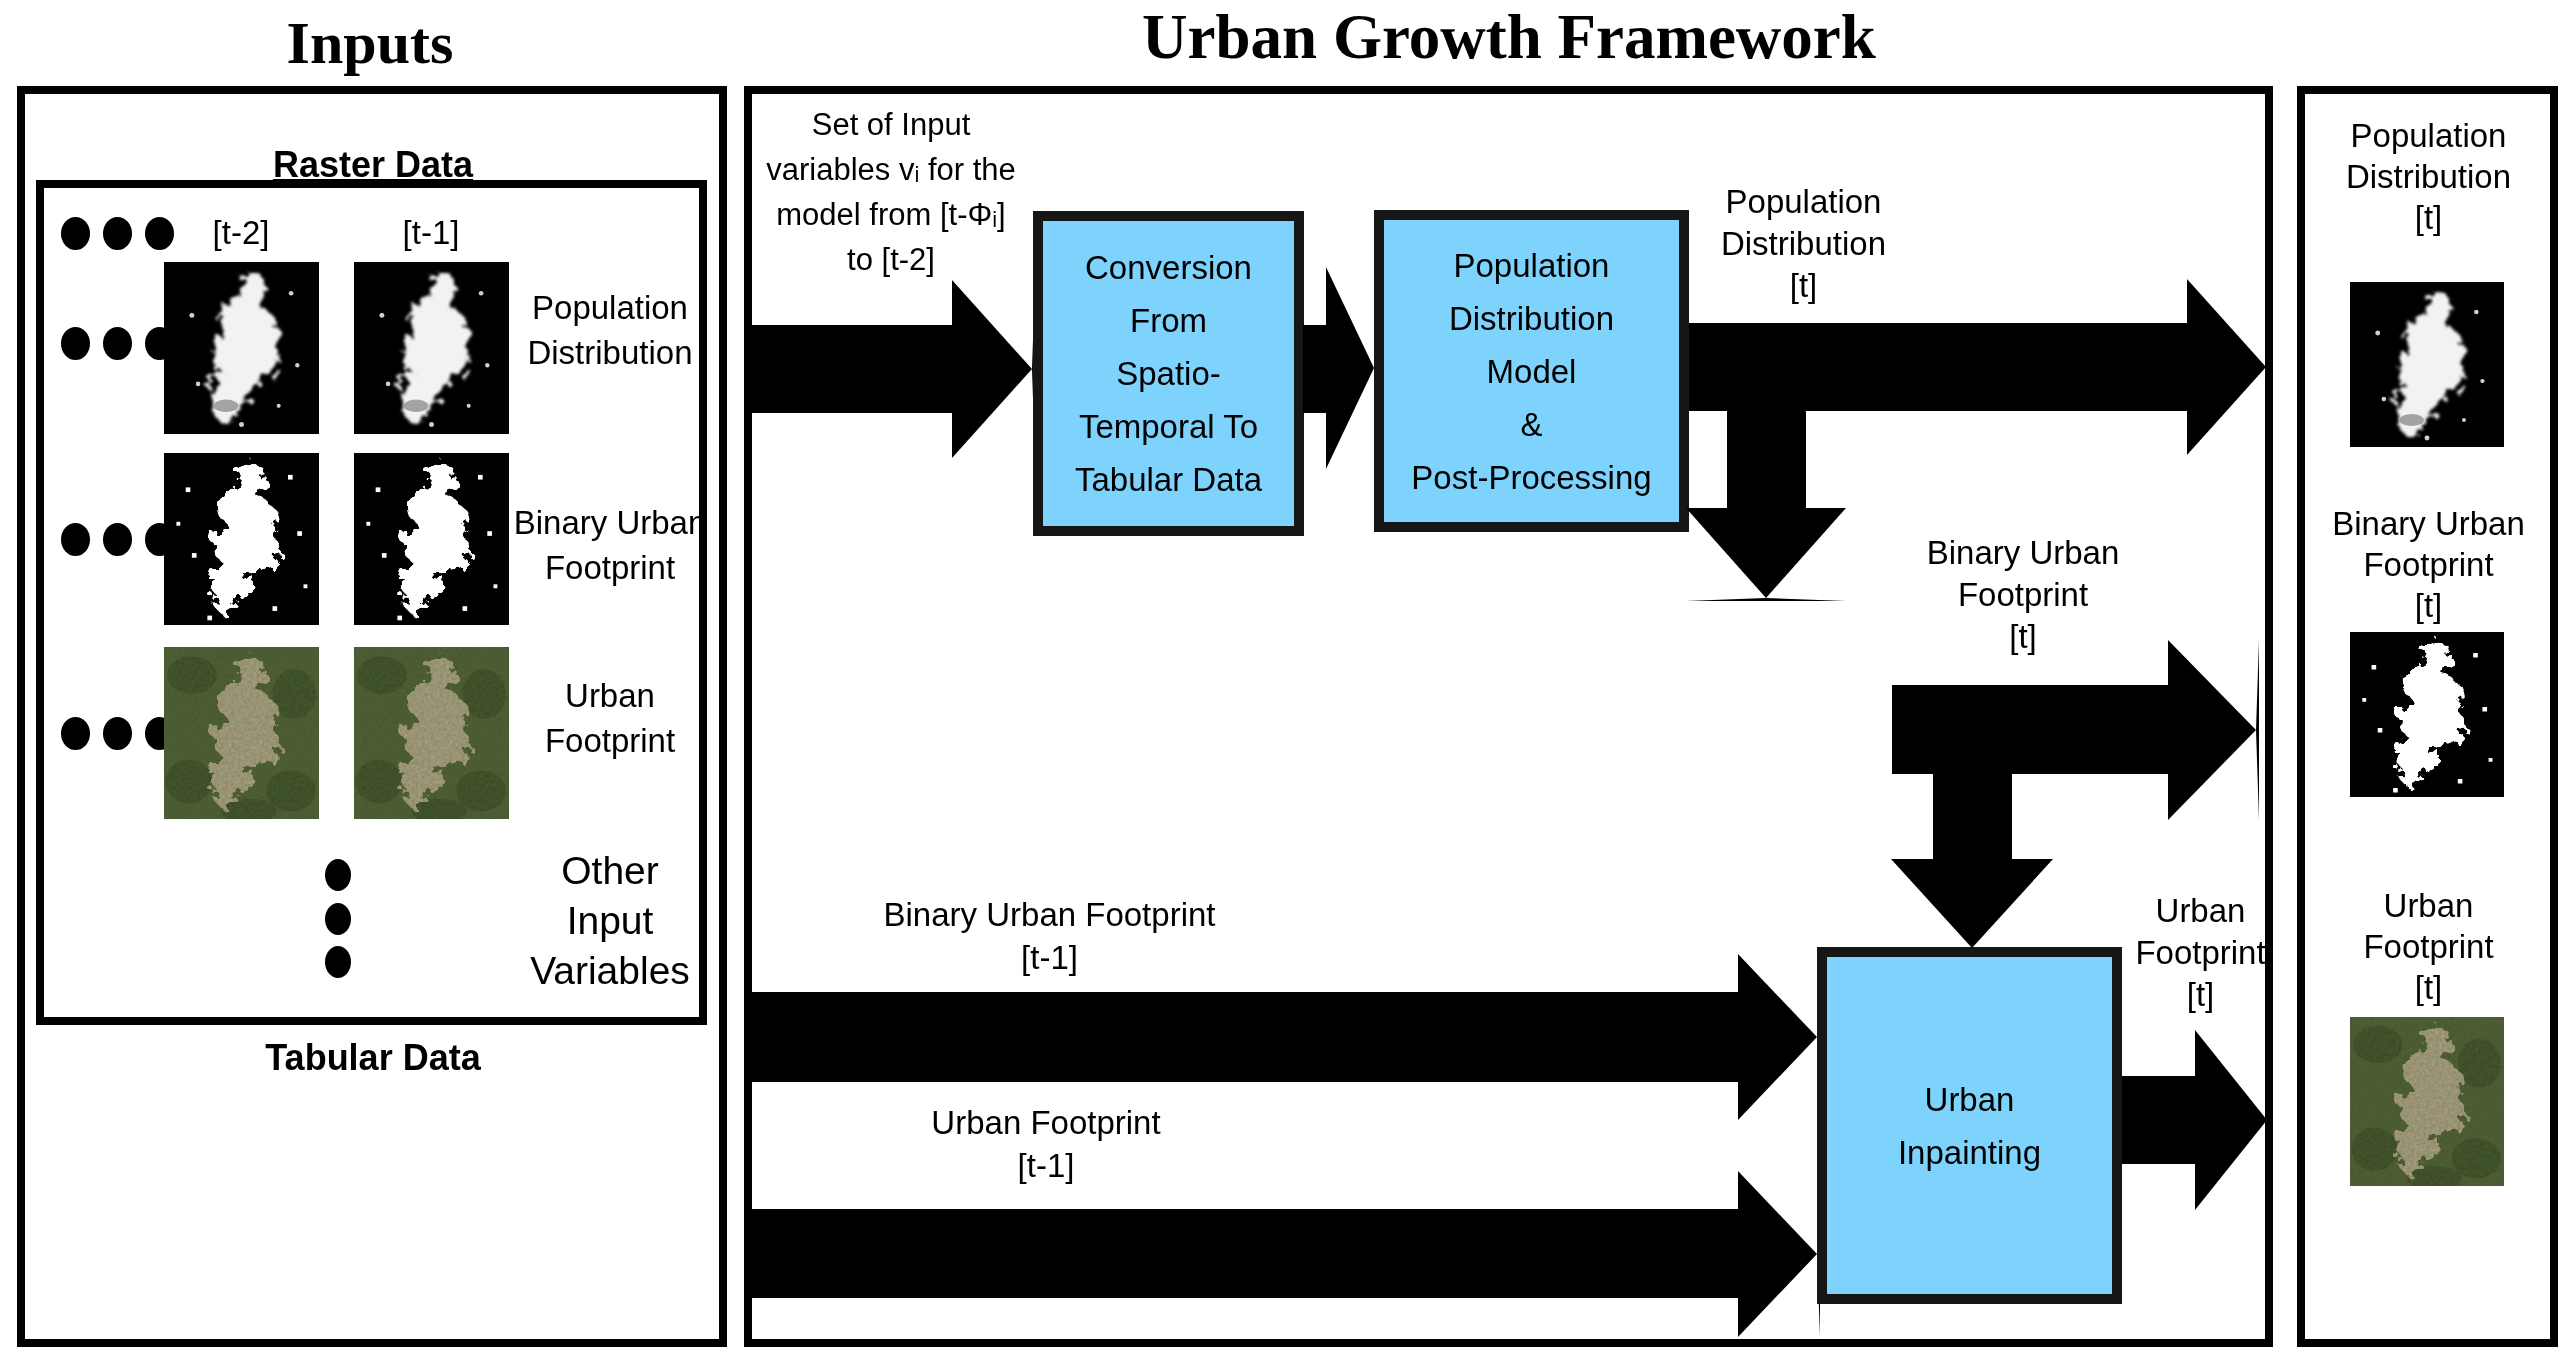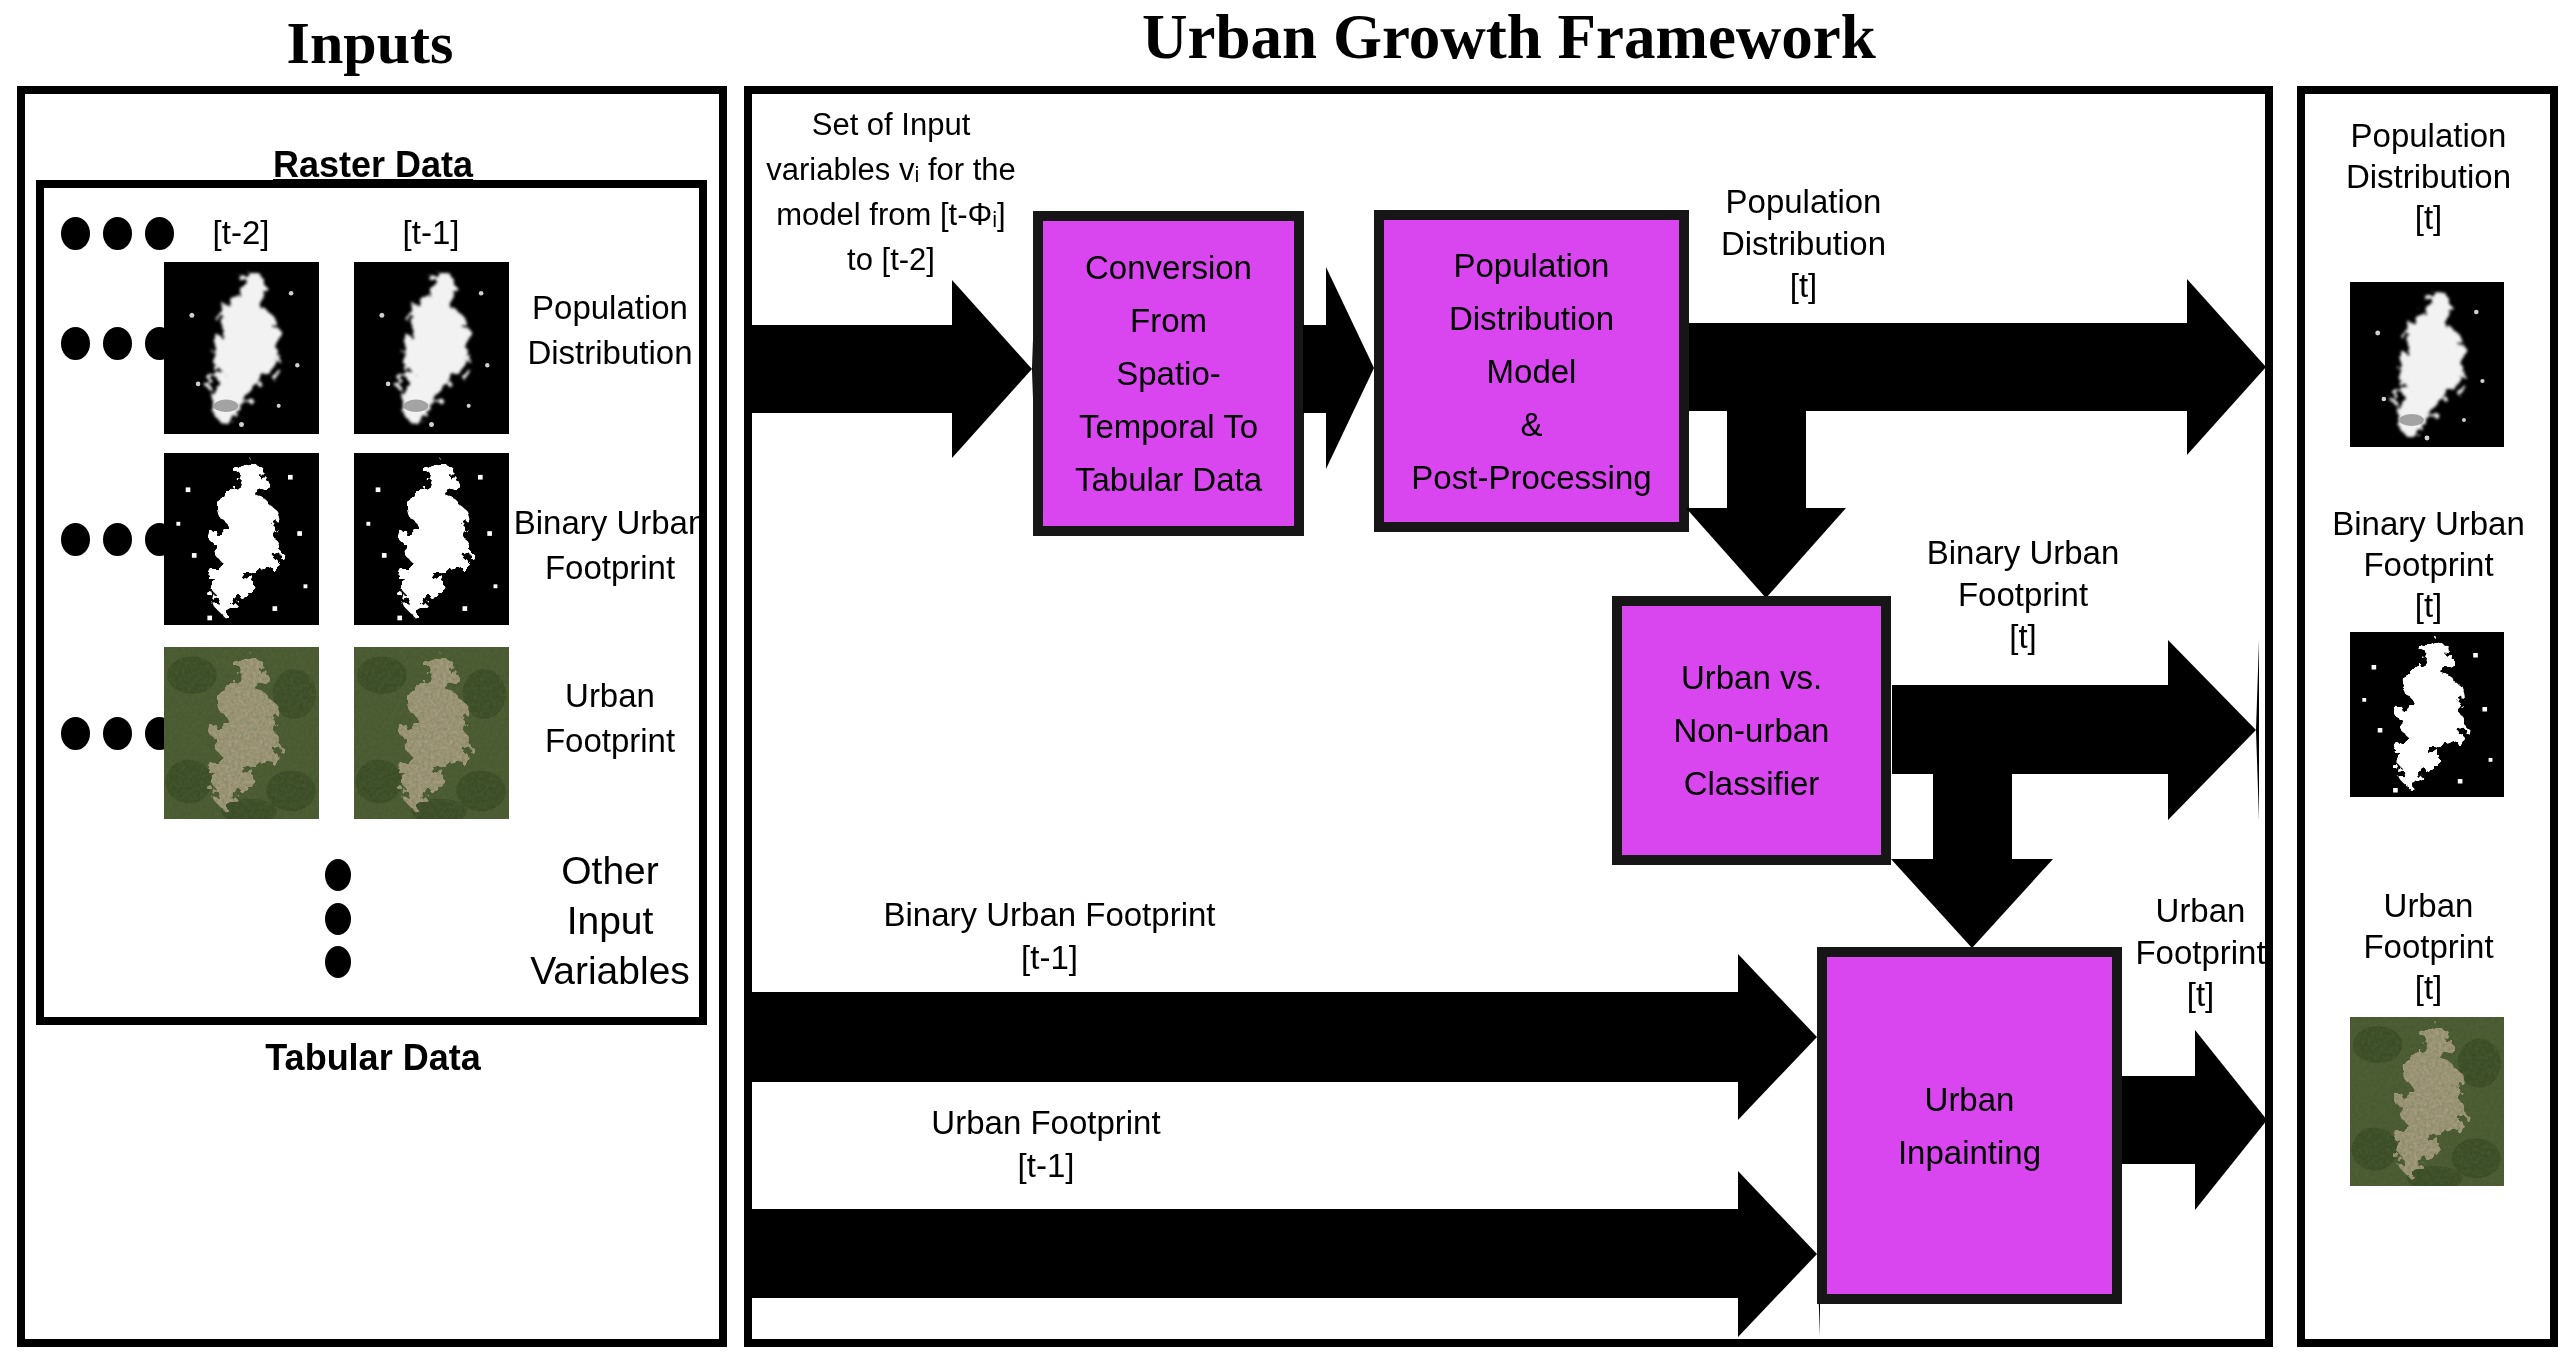--- a/index.html
+++ b/index.html
@@ -1,21 +1,21 @@
 <!DOCTYPE html>
 <html style="font-size:11.5px"><head>
 <meta charset="utf-8">
 <style>
   html,body{margin:0;padding:0;background:#fff;}
   .stage{position:relative;width:2576px;height:1372px;background:#fff;overflow:hidden;
          font-family:"Liberation Sans",sans-serif;color:#000;}
   .abs{position:absolute;}
   .title{font-family:"Liberation Serif",serif;font-weight:700;text-align:center;}
   .panel{border:8.6px solid #000;background:#fff;}
-  .box{border:10px solid #161616;background:#d946ef;display:flex;align-items:center;
+  .box{border:10px solid #161616;background:#7dd3fc;display:flex;align-items:center;
        justify-content:center;text-align:center;}
   .ml{white-space:pre-line;}
   .lbl{text-align:center;white-space:pre-line;}
   .shaft{background:#000;}
   .tri{width:0;height:0;border-style:solid;}
   .dots-h{display:flex;flex-direction:row;gap:13px;}
   .dots-v{display:flex;flex-direction:column;gap:11.5px;}
   .dot{width:29px;height:33px;background:#000;border-radius:50%;}
   .dot-v{width:26px;height:32px;background:#000;border-radius:50%;}
   .heading{font-weight:700;text-align:center;font-size:36px;}
@@ -195,23 +195,20 @@
   <div class="abs lbl" style="left:1703px;top:181px;width:201px;font-size:33px;line-height:42px;">Population
 Distribution
 [t]</div>
 
   <div class="abs shaft" style="left:1689px;top:323px;width:498px;height:88px;"></div>
   <div class="abs tri" style="left:2187px;top:279px;border-top:88px solid transparent;border-bottom:88px solid transparent;border-left:79px solid #000;"></div>
 
   <div class="abs shaft" style="left:1727px;top:410px;width:79px;height:101px;"></div>
   <div class="abs tri" style="left:1686px;top:508px;border-left:80px solid transparent;border-right:80px solid transparent;border-top:90px solid #000;"></div>
 
-  <div class="abs box ml" style="left:1612px;top:596px;width:259px;height:249px;font-size:33px;line-height:53px;">Urban vs.
-Non-urban
-Classifier</div>
 
   <div class="abs lbl" style="left:1908px;top:532px;width:230px;font-size:33px;line-height:42px;">Binary Urban
 Footprint
 [t]</div>
 
   <div class="abs shaft" style="left:1892px;top:685px;width:276px;height:89px;"></div>
   <div class="abs tri" style="left:2168px;top:640px;border-top:90px solid transparent;border-bottom:90px solid transparent;border-left:88px solid #000;"></div>
 
   <div class="abs shaft" style="left:1933px;top:772px;width:79px;height:88px;"></div>
   <div class="abs tri" style="left:1891px;top:859px;border-left:81px solid transparent;border-right:81px solid transparent;border-top:89px solid #000;"></div>

